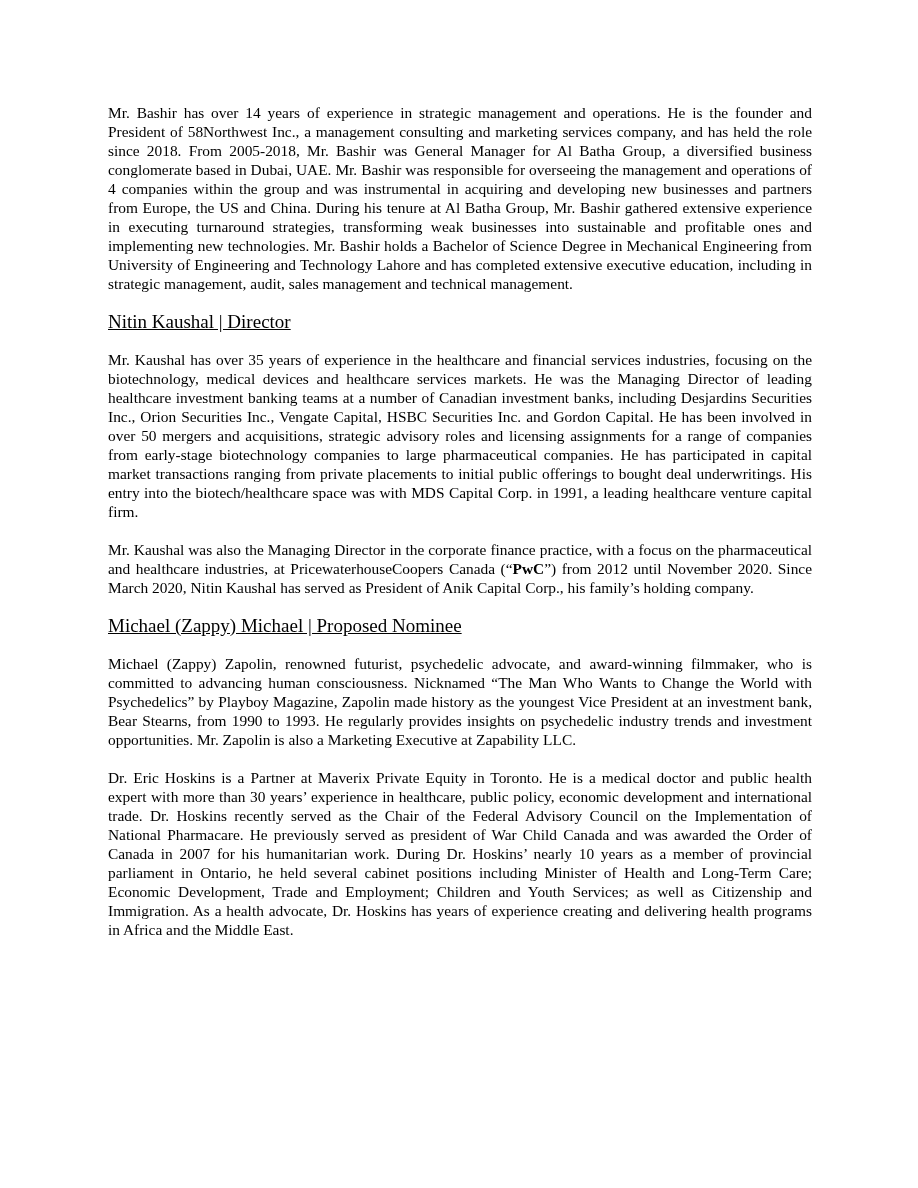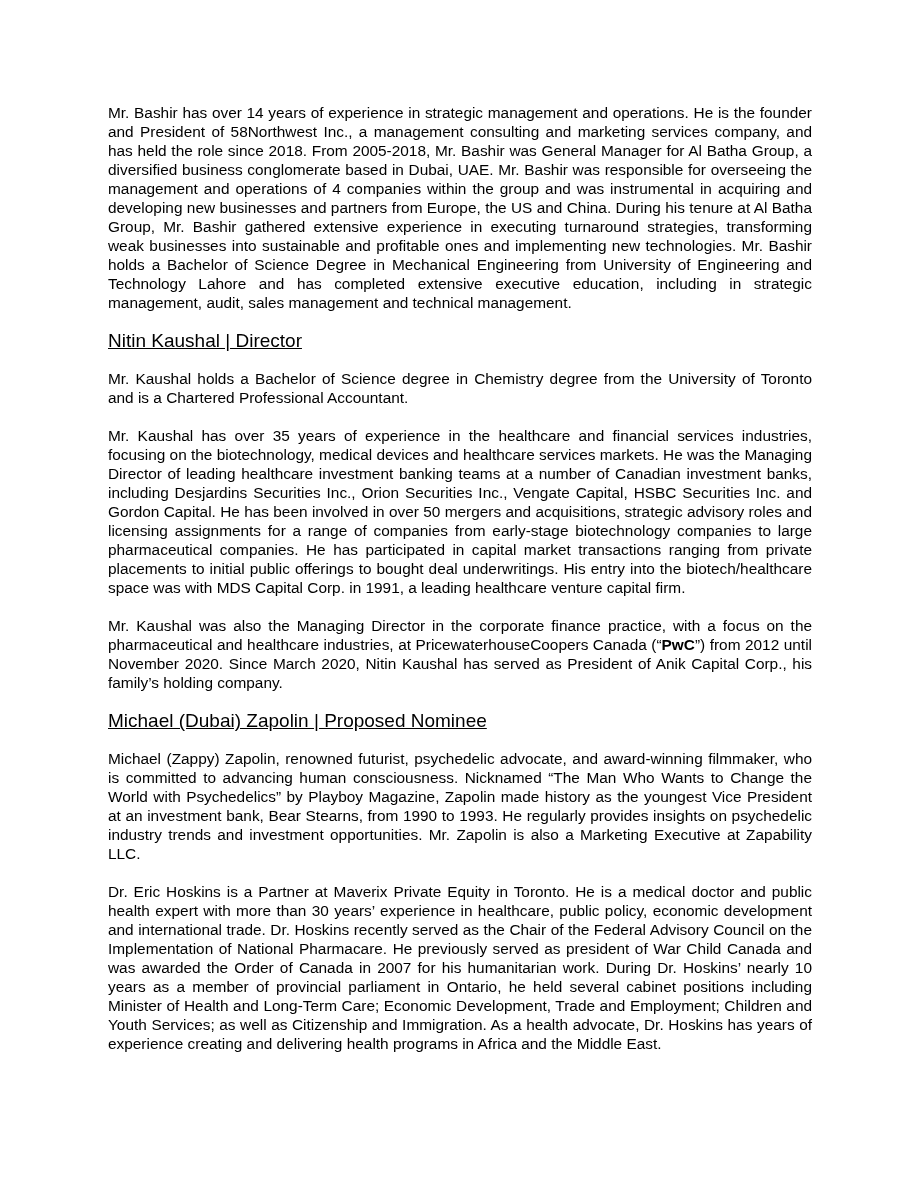--- a/index.html
+++ b/index.html
@@ -6,21 +6,21 @@
     margin: 0;
     padding: 0;
     background: #ffffff;
   }
   .page {
     position: relative;
     width: 918px;
     height: 1052px;
     background: #ffffff;
     overflow: hidden;
-    font-family: Liberation Sans, sans-serif;
+    font-family: Liberation Serif, serif;
     color: #000000;
   }
   .content {
     position: absolute;
     left: 108px;
     top: 103px;
     width: 704px;
     font-size: 15.4px;
     line-height: 19px;
   }
@@ -75,30 +75,29 @@
 
 <div class="page">
   <main class="content">
 
     <p>Mr. Bashir has over 14 years of experience in strategic management and operations. He is the founder and President of 58Northwest Inc., a management consulting and marketing services company, and has held the role since 2018. From 2005-2018, Mr. Bashir was General Manager for Al Batha Group, a diversified business conglomerate based in Dubai, UAE. Mr. Bashir was responsible for overseeing the management and operations of 4 companies within the group and was instrumental in acquiring and developing new businesses and partners from Europe, the US and China. During his tenure at Al Batha Group, Mr. Bashir gathered extensive experience in executing turnaround strategies, transforming weak businesses into sustainable and profitable ones and implementing new technologies. Mr. Bashir holds a Bachelor of Science Degree in Mechanical Engineering from University of Engineering and Technology Lahore and has completed extensive executive education, including in strategic management, audit, sales management and technical management.</p>
 
     <h2>
       <span class="u">Nitin Kaushal | Director</span>
     </h2>
 
-    <p>Mr. Kaushal holds a Bachelor of Science degree in Chemistry degree from the University of Toronto and is a Chartered Professional Accountant.</p>
 
     <p>Mr. Kaushal has over 35 years of experience in the healthcare and financial services industries, focusing on the biotechnology, medical devices and healthcare services markets. He was the Managing Director of leading healthcare investment banking teams at a number of Canadian investment banks, including Desjardins Securities Inc., Orion Securities Inc., Vengate Capital, HSBC Securities Inc. and Gordon Capital. He has been involved in over 50 mergers and acquisitions, strategic advisory roles and licensing assignments for a range of companies from early-stage biotechnology companies to large pharmaceutical companies. He has participated in capital market transactions ranging from private placements to initial public offerings to bought deal underwritings. His entry into the biotech/healthcare space was with MDS Capital Corp. in 1991, a leading healthcare venture capital firm.</p>
 
     <p>
       <span>Mr. Kaushal was also the Managing Director in the corporate finance practice, with a focus on the pharmaceutical and healthcare industries, at PricewaterhouseCoopers Canada (“</span><strong>PwC</strong><span>”) from 2012 until November 2020. Since March 2020, Nitin Kaushal has served as President of Anik Capital Corp., his family’s holding company.</span>
     </p>
 
     <h2>
-      <span class="u">Michael (Dubai) Zapolin | Proposed Nominee</span>
+      <span class="u">Michael (Zappy) Michael | Proposed Nominee</span>
     </h2>
 
     <p>Michael (Zappy) Zapolin, renowned futurist, psychedelic advocate, and award-winning filmmaker, who is committed to advancing human consciousness. Nicknamed “The Man Who Wants to Change the World with Psychedelics” by Playboy Magazine, Zapolin made history as the youngest Vice President at an investment bank, Bear Stearns, from 1990 to 1993. He regularly provides insights on psychedelic industry trends and investment opportunities. Mr. Zapolin is also a Marketing Executive at Zapability LLC.</p>
 
 
     <p>Dr. Eric Hoskins is a Partner at Maverix Private Equity in Toronto. He is a medical doctor and public health expert with more than 30 years’ experience in healthcare, public policy, economic development and international trade. Dr. Hoskins recently served as the Chair of the Federal Advisory Council on the Implementation of National Pharmacare. He previously served as president of War Child Canada and was awarded the Order of Canada in 2007 for his humanitarian work. During Dr. Hoskins’ nearly 10 years as a member of provincial parliament in Ontario, he held several cabinet positions including Minister of Health and Long-Term Care; Economic Development, Trade and Employment; Children and Youth Services; as well as Citizenship and Immigration. As a health advocate, Dr. Hoskins has years of experience creating and delivering health programs in Africa and the Middle East.</p>
 
   </main>
 
   <footer class="footer">

